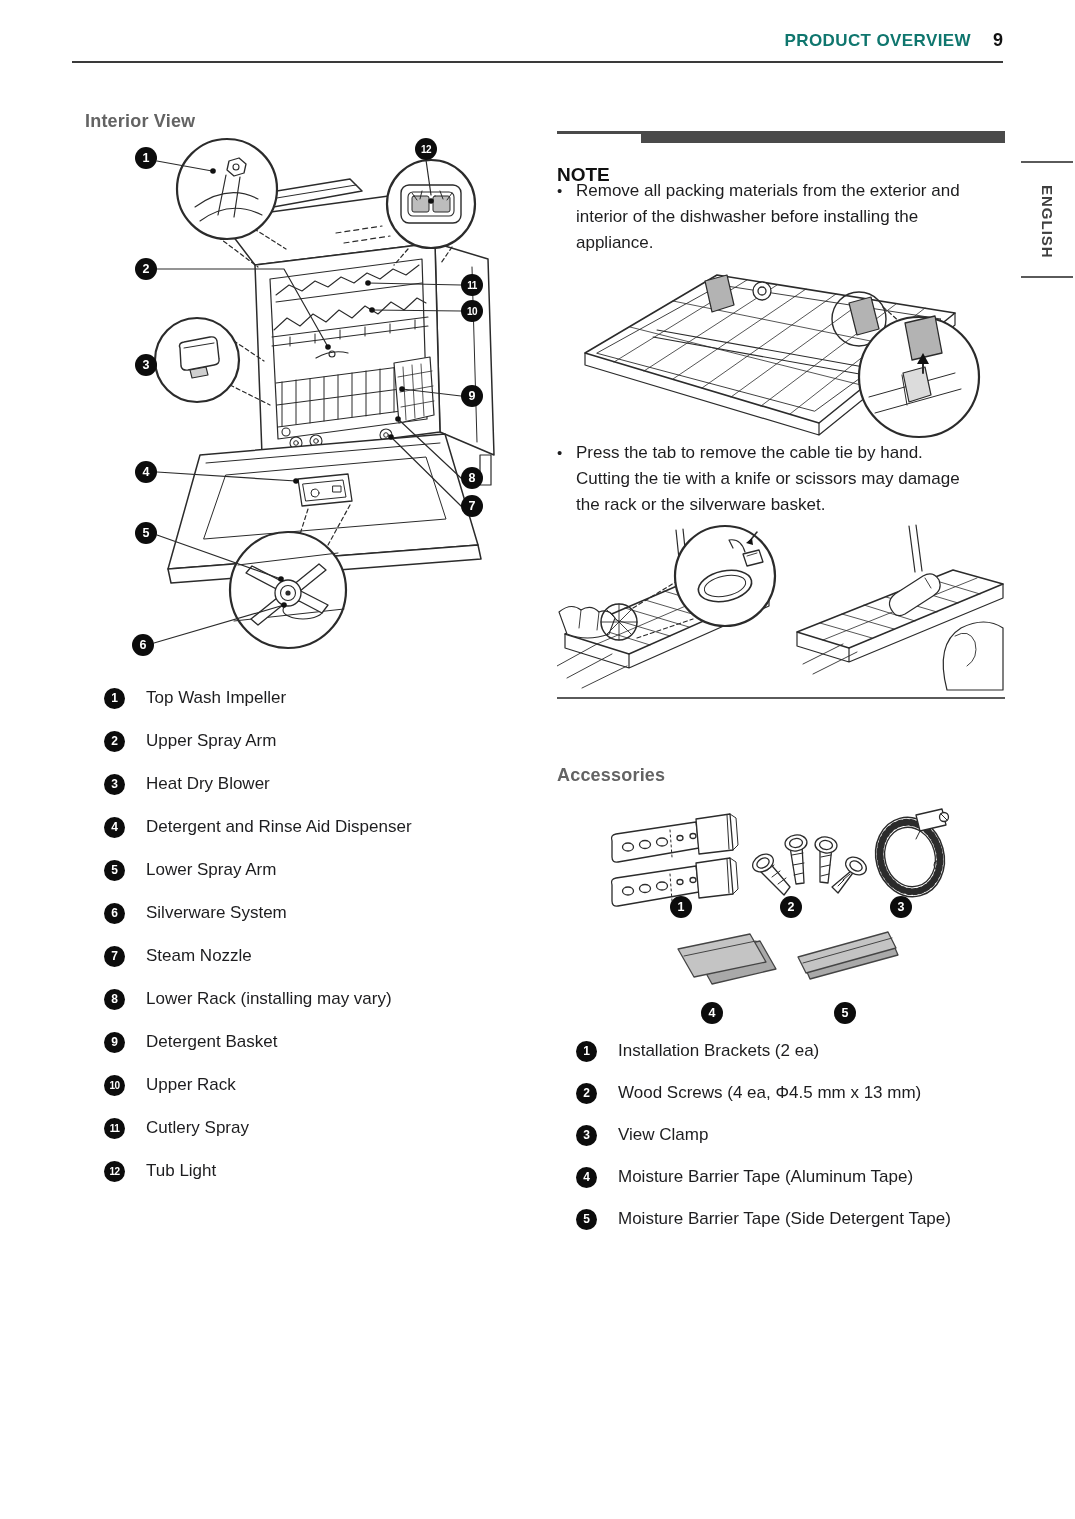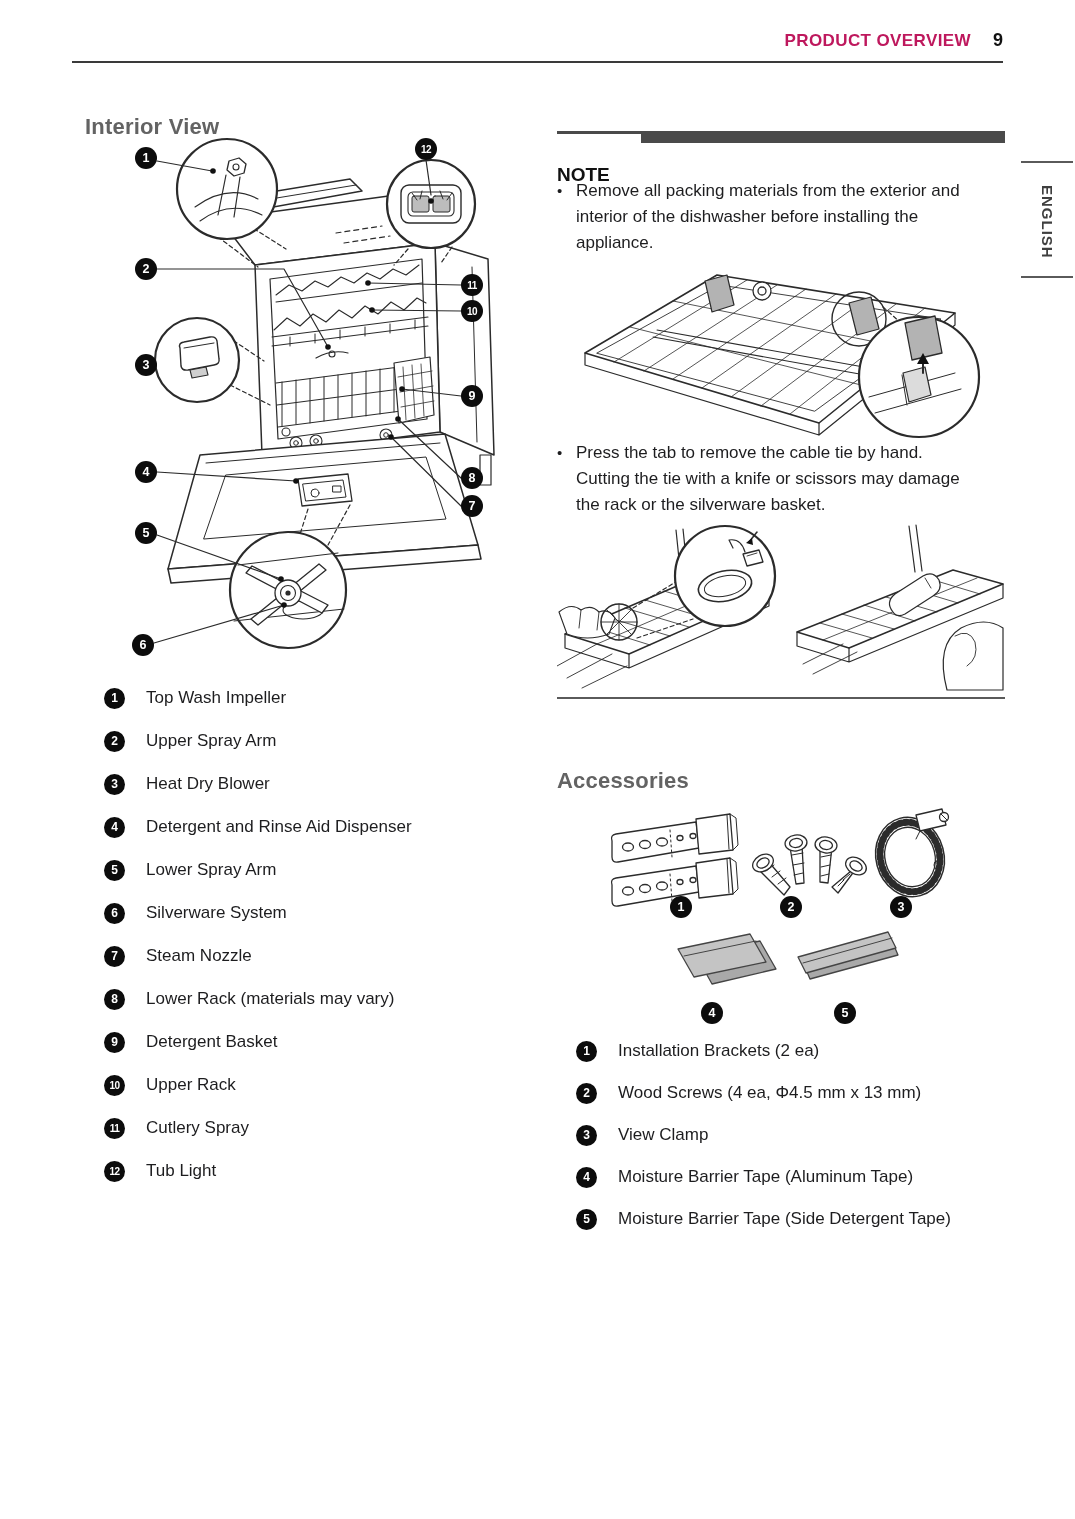--- a/index.html
+++ b/index.html
@@ -3,34 +3,34 @@
 <meta charset="utf-8">
 <style>
   html,body{margin:0;padding:0;}
   body{
     width:1075px;height:1519px;position:relative;background:#ffffff;
     font-family:"Liberation Sans", sans-serif;color:#1d1d1f;overflow:hidden;
   }
 
   
   .hdr{position:absolute;top:30px;right:72px;display:flex;align-items:baseline;gap:22px;}
-  .hdr-title{font-size:17px;font-weight:600;letter-spacing:.4px;color:#be185d;}
+  .hdr-title{font-size:17px;font-weight:600;letter-spacing:.4px;color:#0f766e;}
   .hdr-num{font-size:18px;font-weight:bold;color:#111;}
   .hdr-rule{position:absolute;left:72px;top:61px;width:931px;height:2px;background:#3a3a3a;}
 
   
   .lang-line{position:absolute;left:1021px;width:52px;height:2px;background:#5a5a5a;}
   .lang-text{
     position:absolute;left:1034px;top:168px;height:108px;width:26px;
     writing-mode:vertical-rl;display:flex;align-items:center;justify-content:center;
     font-size:15px;font-weight:bold;letter-spacing:1px;color:#3f3f3f;
   }
 
   
-  .sec-h{position:absolute;font-size:22px;font-weight:bold;color:#636363;letter-spacing:.2px;}
+  .sec-h{position:absolute;font-size:18px;font-weight:bold;color:#636363;letter-spacing:.2px;}
 
   
   .note-thin{position:absolute;left:557px;top:131px;width:95px;height:3px;background:#4a4a4a;}
   .note-thick{position:absolute;left:641px;top:131px;width:364px;height:12px;background:#4a4a4a;}
   .note-title{position:absolute;left:557px;top:145px;font-size:19px;font-weight:bold;color:#111;text-align:center;}
   .bullet{position:absolute;display:flex;gap:9px;width:418px;font-size:17px;line-height:26px;color:#1d1d1f;}
   .bullet .dot{flex:0 0 10px;font-size:15px;line-height:26px;}
 
   .divider2{position:absolute;left:557px;top:697px;width:448px;height:2px;background:#5a5a5a;}
 
@@ -223,21 +223,21 @@
   <li>
       <span class="li-badge">6</span>
       <span class="li-label">Silverware System</span>
     </li>
   <li>
       <span class="li-badge">7</span>
       <span class="li-label">Steam Nozzle</span>
     </li>
   <li>
       <span class="li-badge">8</span>
-      <span class="li-label">Lower Rack (materials may vary)</span>
+      <span class="li-label">Lower Rack (installing may vary)</span>
     </li>
   <li>
       <span class="li-badge">9</span>
       <span class="li-label">Detergent Basket</span>
     </li>
   <li>
       <span class="li-badge two">10</span>
       <span class="li-label">Upper Rack</span>
     </li>
   <li>

